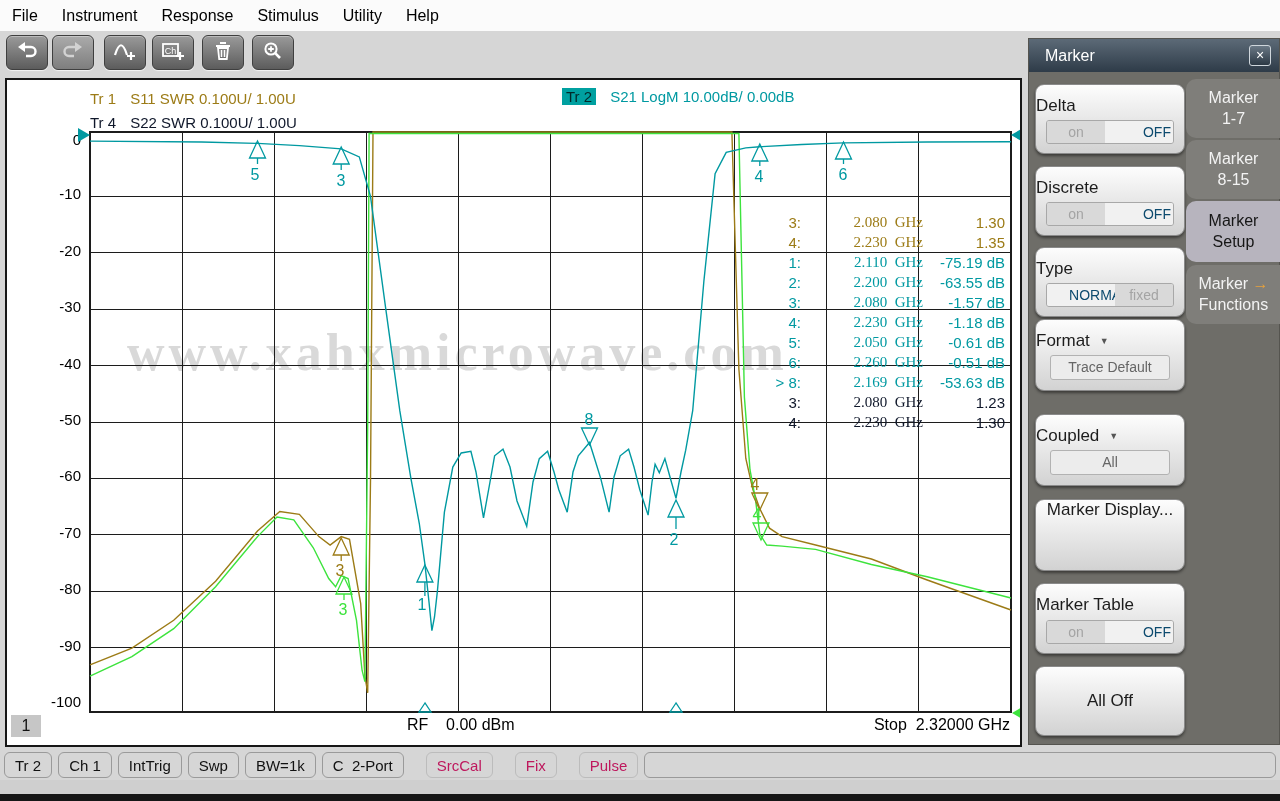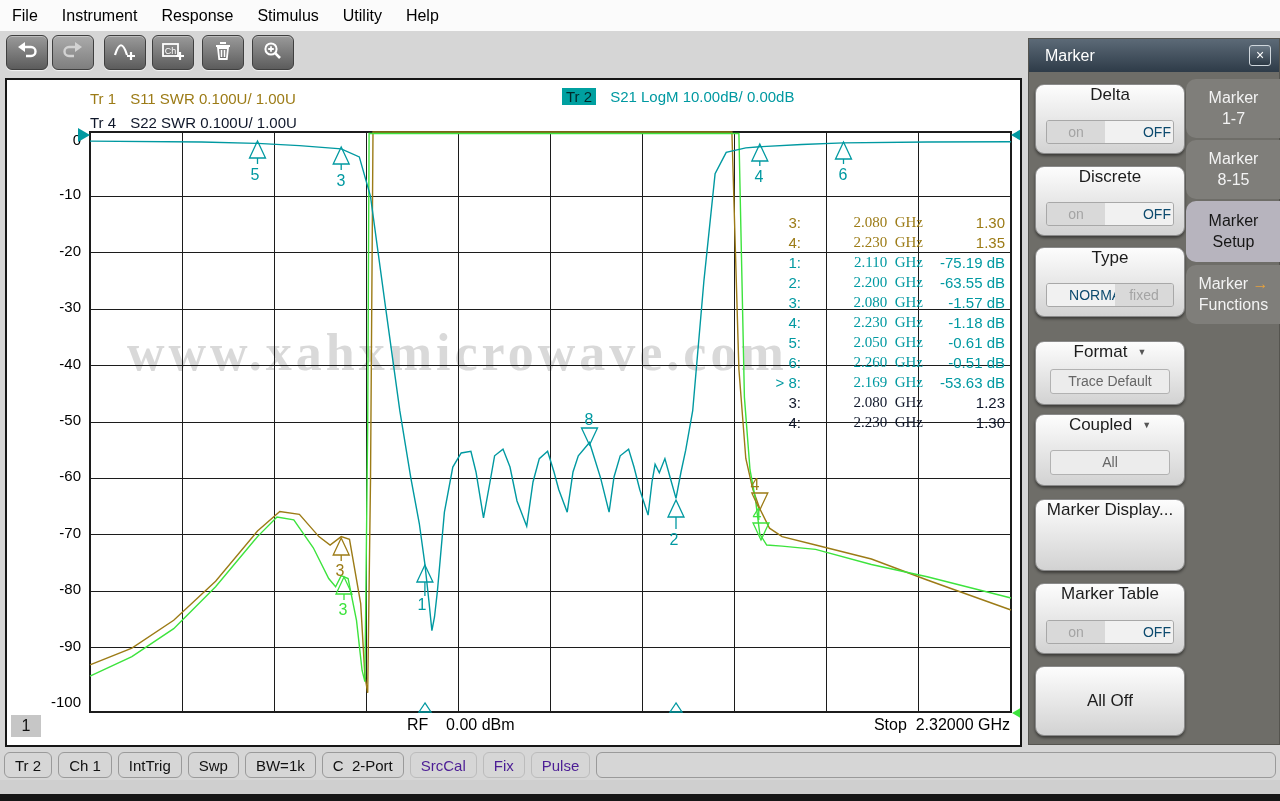--- a/index.html
+++ b/index.html
@@ -48,42 +48,42 @@
            border:1px solid #55544f; }
   .phead { position:absolute; left:0; top:0; width:100%; height:33px;
            background:linear-gradient(#5c6a77,#2e3b48); color:#fff; font-size:16px;
            line-height:33px; padding-left:16px; }
   .pclose { position:absolute; right:8px; top:6px; width:22px; height:21px; border-radius:3px;
             background:linear-gradient(#6a7885,#2c3945); border:1px solid #cfd6dc; color:#fff;
             font-size:14px; text-align:center; line-height:19px; cursor:default; }
   .pbtn { position:absolute; left:6px; width:150px; border-radius:9px;
           background:linear-gradient(#fdfdfd,#d2d2d2); border:1px solid #8a8a8a;
           box-shadow:0 2px 3px rgba(0,0,0,.45); }
-  .pbtn .plabel { display:block; text-align:center; font-size:17px; color:#1c1c1c; padding-top:0; }
+  .pbtn .plabel { display:block; text-align:left; font-size:17px; color:#1c1c1c; padding-top:11px; }
   .pbtn .caret { font-size:9px; color:#555; margin-left:10px; vertical-align:2px; }
   .toggle { position:absolute; left:10px; right:10px; bottom:9px; height:24px; display:flex;
             border:1px solid #a8a8a8; border-radius:3px; overflow:hidden; font-size:14px; }
   .seg { display:flex; align-items:center; justify-content:center; }
   .seg.act { background:#f1f1f1; color:#0c4a6e;padding-left:36px; }
   .seg.ina { background:#d9d9d9; color:#a4a4a4; }
   .subbtn { position:absolute; left:14px; right:14px; bottom:10px; height:25px; background:#ececec;
             border:1px solid #b2b2b2; border-radius:3px; text-align:center; line-height:23px;
             font-size:14px; color:#666; }
   .ptab { position:absolute; left:157px; width:95px; background:#7f7e7a; color:#f3f3f3;
           border-radius:10px 0 0 10px; display:flex; align-items:center; justify-content:center;
           text-align:center; font-size:16px; white-space:pre-line; line-height:1.3; }
   .ptab.active { background:#b7b4be; color:#161616; }
   .ptab .arrow { color:#e8a23c; font-weight:bold; }
 
   
   .statusbar { position:absolute; left:0; top:750px; width:1280px; height:30px; background:#d6d6d6;
                display:flex; align-items:center; padding:0 4px; gap:6px; }
   .sbtn { height:26px; border:1px solid #9a9a9a; border-radius:6px; background:transparent;
           font-size:15px; color:#111; padding:0 10px; display:flex; align-items:center; white-space:pre; }
-  .sbtn.dis { color:#4c1d95; border-color:#bcbcbc; }
+  .sbtn.dis { color:#be185d; border-color:#bcbcbc;margin-left:16px; }
   .sbtn.fill { flex:1; }
   .graystrip { position:absolute; left:0; top:780px; width:1280px; height:14px; background:#cfcfcf; }
   .blackstrip { position:absolute; left:0; top:794px; width:1280px; height:7px; background:#161616; }
 </style>
 </head>
 <body>
 
 <div id="screen">
 
   <div class="menubar">
@@ -298,21 +298,21 @@
     </div>
 
     <div class="pbtn" style="top:208px; height:70px">
       <span class="plabel">Type</span>
       <div class="toggle">
         <span class="seg act" style="width:54%">NORMAL</span>
         <span class="seg ina" style="width:46%">fixed</span>
       </div>
     </div>
 
-    <div class="pbtn" style="top:302px; height:64px">
+    <div class="pbtn" style="top:280px; height:72px">
       <span class="plabel"><span>Format</span><span class="caret">▼</span></span>
       <div class="subbtn">Trace Default</div>
     </div>
 
     <div class="pbtn" style="top:375px; height:72px">
       <span class="plabel"><span>Coupled</span><span class="caret">▼</span></span>
       <div class="subbtn">All</div>
     </div>
 
     <div class="pbtn" style="top:460px; height:72px; display:flex; align-items:flex-start; justify-content:center">

